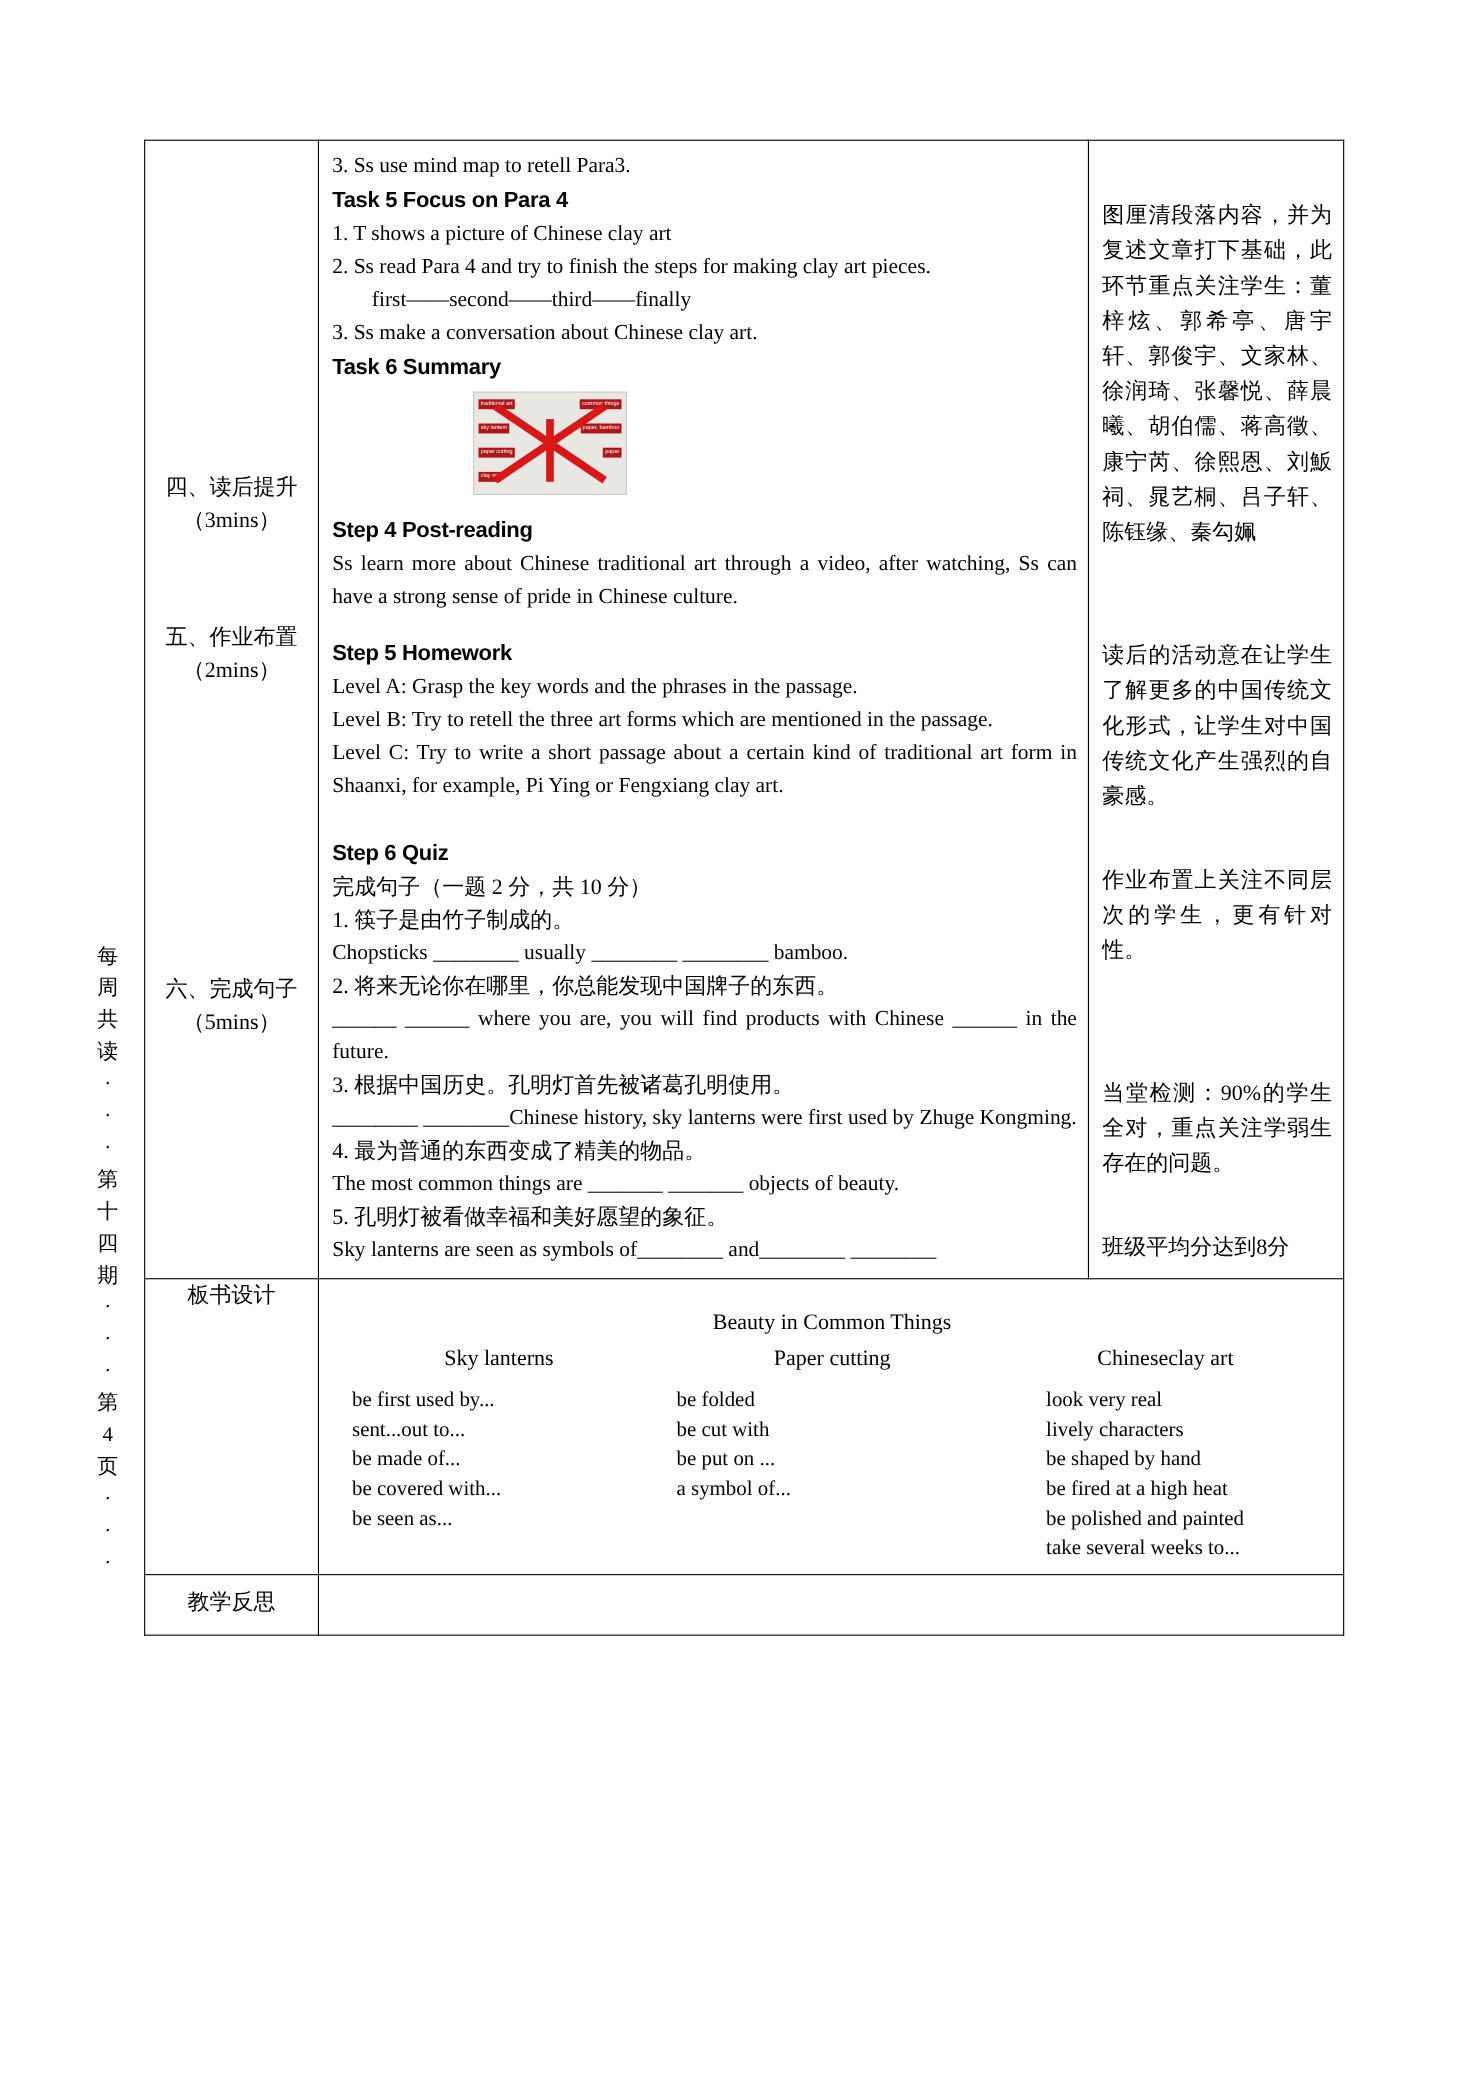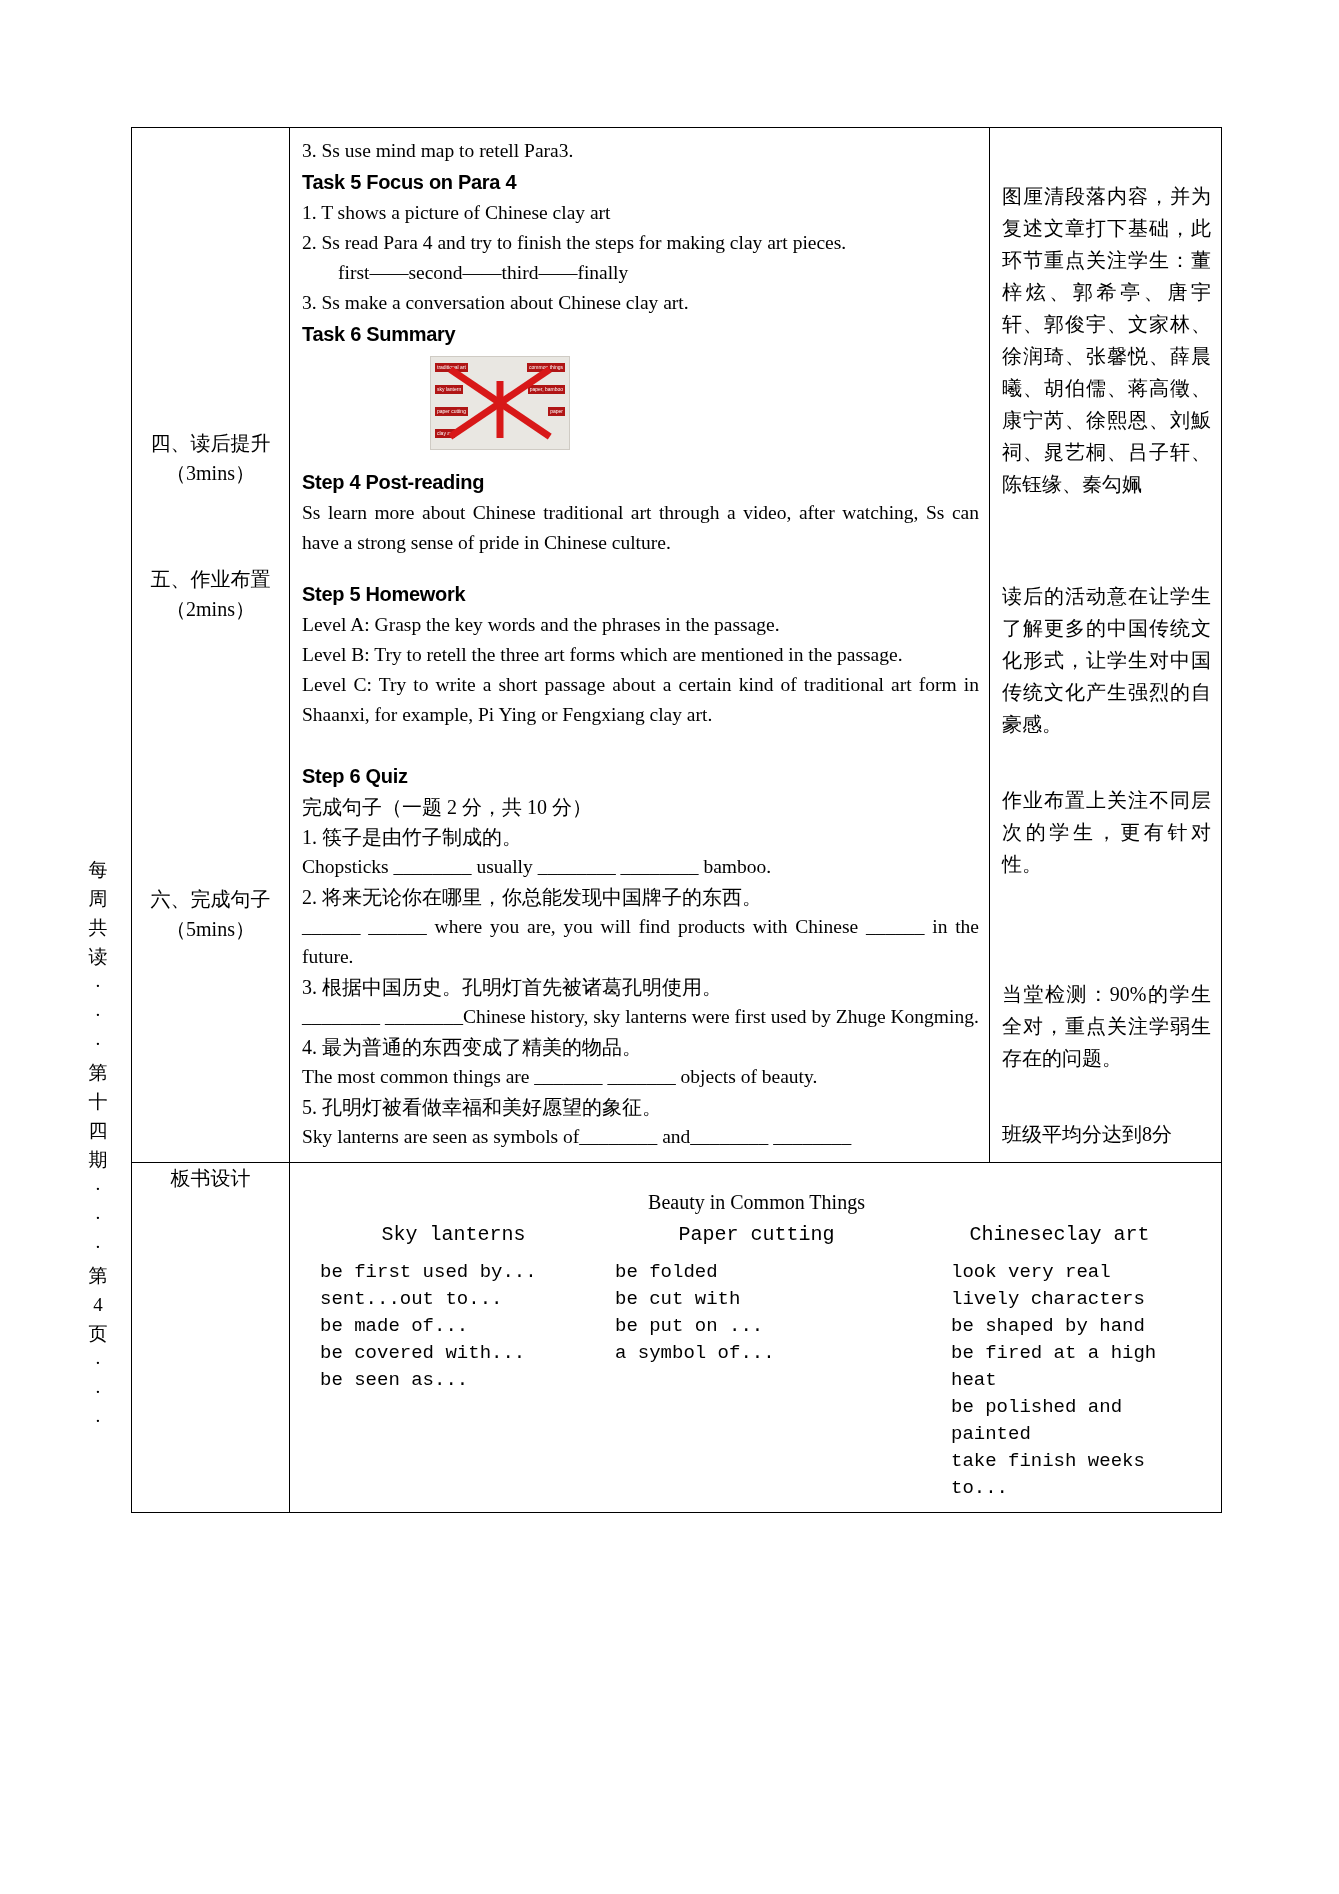--- a/index.html
+++ b/index.html
@@ -131,21 +131,20 @@
   .bb-title {
     text-align: center;
     font-size: 20px;
     line-height: 30px;
     margin-bottom: 4px;
     margin-top: 16px;
   }
   .bb-cols {
     display: flex;
     width: 100%;
-    font-family: Liberation Mono, monospace;
   }
   .bb-col { flex: 1; }
   .bb-col h4 {
     margin: 0 0 10px 0;
     font-weight: normal;
     font-size: 20px;
     text-align: center;
     line-height: 28px;
   }
   .bb-col ul {
@@ -317,24 +316,34 @@
                 </ul>
               </div>
               <div class="bb-col c3">
                 <h4>Chineseclay art</h4>
                 <ul>
                   <li>look very real</li>
                   <li>lively characters</li>
                   <li>be shaped by hand</li>
                   <li>be fired at a high heat</li>
                   <li>be polished and painted</li>
-                  <li>take finish weeks to...</li>
+                  <li>take several weeks to...</li>
                 </ul>
               </div>
             </div>
           </div>
         </td>
       </tr>
 
+      <tr>
+        <td class="col-a">
+          <div class="reflect-label">教学反思</div>
+        </td>
+        <td colspan="2">
+          <div class="cell-pad" style="min-height:36px;">
+            <div class="body-text"></div>
+          </div>
+        </td>
+      </tr>
     </tbody>
   </table>
 
 </div>
 
 </body></html>

